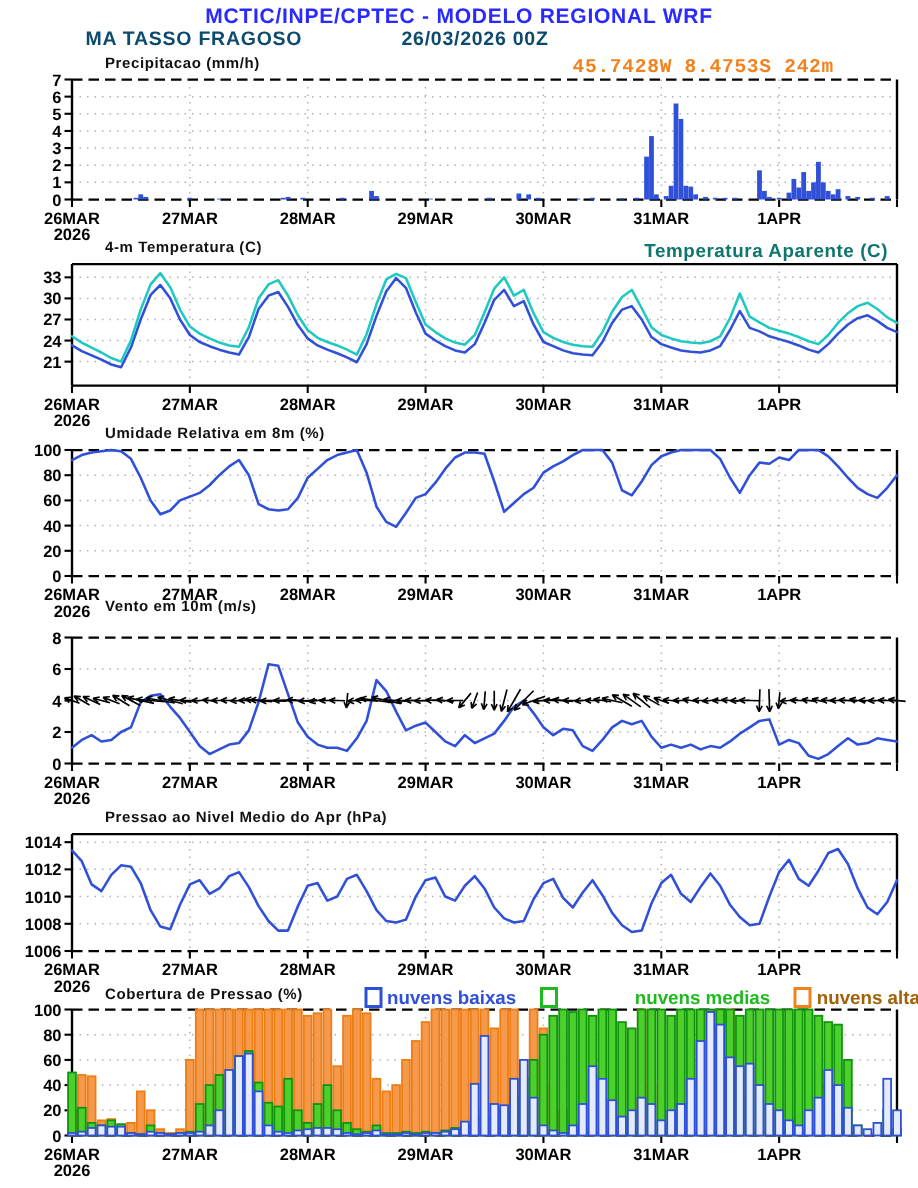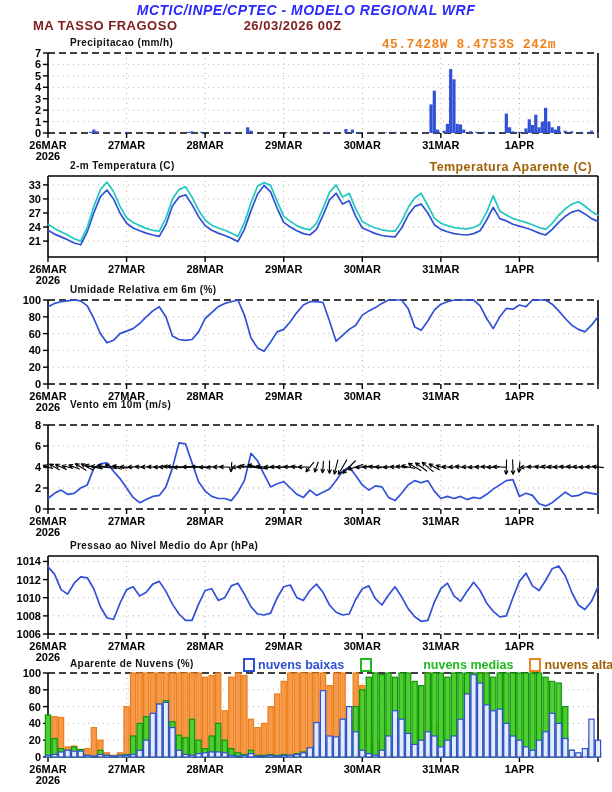--- a/index.html
+++ b/index.html
@@ -1,46 +1,46 @@
 <!DOCTYPE html>
 <html><head>
 <meta charset="utf-8">
 <style>
   html,body{margin:0;padding:0;background:#ffffff;}
   body{width:612px;height:792px;position:relative;overflow:hidden;
        font-family:"Liberation Sans","DejaVu Sans",sans-serif;font-weight:bold;}
   .abs{position:absolute;white-space:nowrap;}
-  .hdr1{top:2px;left:0;width:612px;text-align:center;font-size:14px;letter-spacing:.5px;font-style:italic;}
+  .hdr1{top:2px;left:0;width:612px;text-align:center;font-size:14px;letter-spacing:.5px;}
   .hdr2{top:18px;left:33px;font-size:13px;letter-spacing:.5px;}
   .hdr2 .run{margin-left:62px;}
   .coords{top:37px;right:56px;font-size:13px;letter-spacing:.5px;}
   .ptitle{font-size:10px;letter-spacing:.4px;color:#111;}
   .rtitle{font-size:12.5px;letter-spacing:.4px;}
   .legendrow{top:658px;left:243px;display:flex;gap:16px;font-size:12.5px;}
   .legenditem{display:flex;align-items:center;gap:3px;}
   .legendbox{width:8px;height:10px;border:2px solid #000;display:inline-block;background:#fff;}
   svg{position:absolute;top:0;left:0;}
 </style>
 </head>
 <body>
 
 <div class="abs hdr1" style="color: rgb(42, 42, 255);">MCTIC/INPE/CPTEC - MODELO REGIONAL WRF</div>
-<div class="abs hdr2" style="color: #7f1d1d;">
+<div class="abs hdr2" style="color: #0c4a6e; margin-left: 24px;">
   <span>MA TASSO FRAGOSO</span>
   <span class="run">26/03/2026 00Z</span>
 </div>
 <div class="abs coords" style="color: rgb(240, 131, 30); font-family: Liberation Mono, monospace;">45.7428W 8.4753S 242m</div>
 
 <div class="abs ptitle" style="top:37px;left:70px">Precipitacao (mm/h)</div>
-<div class="abs ptitle" style="top:160px;left:70px">2-m Temperatura (C)</div>
-<div class="abs rtitle" style="top: 160px; right: 20px; color: #a16207;">Temperatura Aparente (C)</div>
-<div class="abs ptitle" style="top:284px;left:70px">Umidade Relativa em 6m (%)</div>
+<div class="abs ptitle" style="top:160px;left:70px">4-m Temperatura (C)</div>
+<div class="abs rtitle" style="top: 160px; right: 20px; color: #0f766e;">Temperatura Aparente (C)</div>
+<div class="abs ptitle" style="top:284px;left:70px">Umidade Relativa em 8m (%)</div>
 <div class="abs ptitle" style="top:399px;left:70px">Vento em 10m (m/s)</div>
 <div class="abs ptitle" style="top:540px;left:70px">Pressao ao Nivel Medio do Apr (hPa)</div>
-<div class="abs ptitle" style="top:658px;left:70px">Aparente de Nuvens (%)</div>
+<div class="abs ptitle" style="top:658px;left:70px">Cobertura de Pressao (%)</div>
 
 <div class="abs legendrow">
   <span class="legenditem">
     <span class="legendbox" id="lb0" style="border-color: rgb(47, 79, 214);"></span>
     <span id="lt0" style="color: rgb(47, 79, 214);">nuvens baixas</span>
   </span>
   <span class="legenditem">
     <span class="legendbox" id="lb1" style="border-color: rgb(31, 186, 31);"></span>
     <span id="lt1" style="color: rgb(31, 186, 31); margin-left: 48px;">nuvens medias</span>
   </span>

